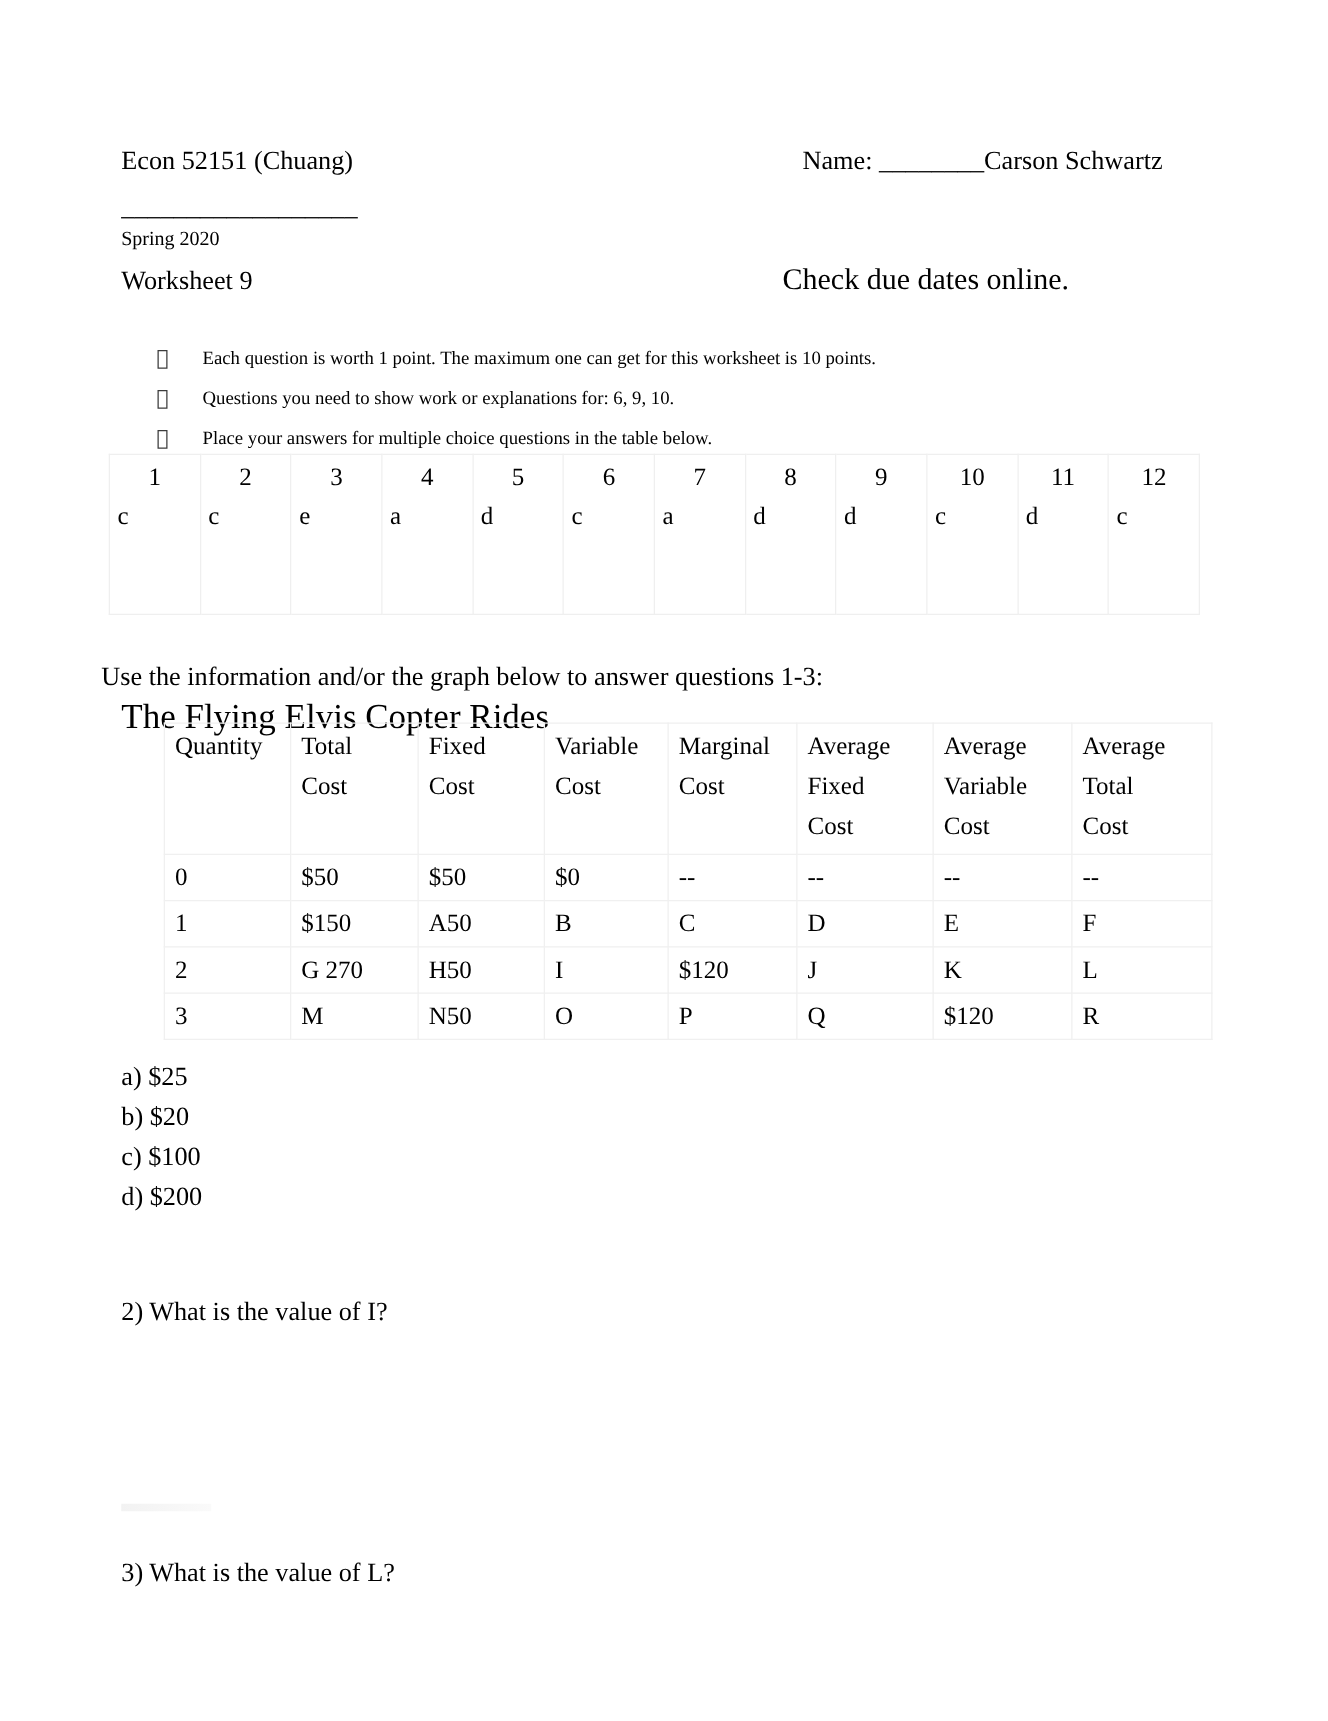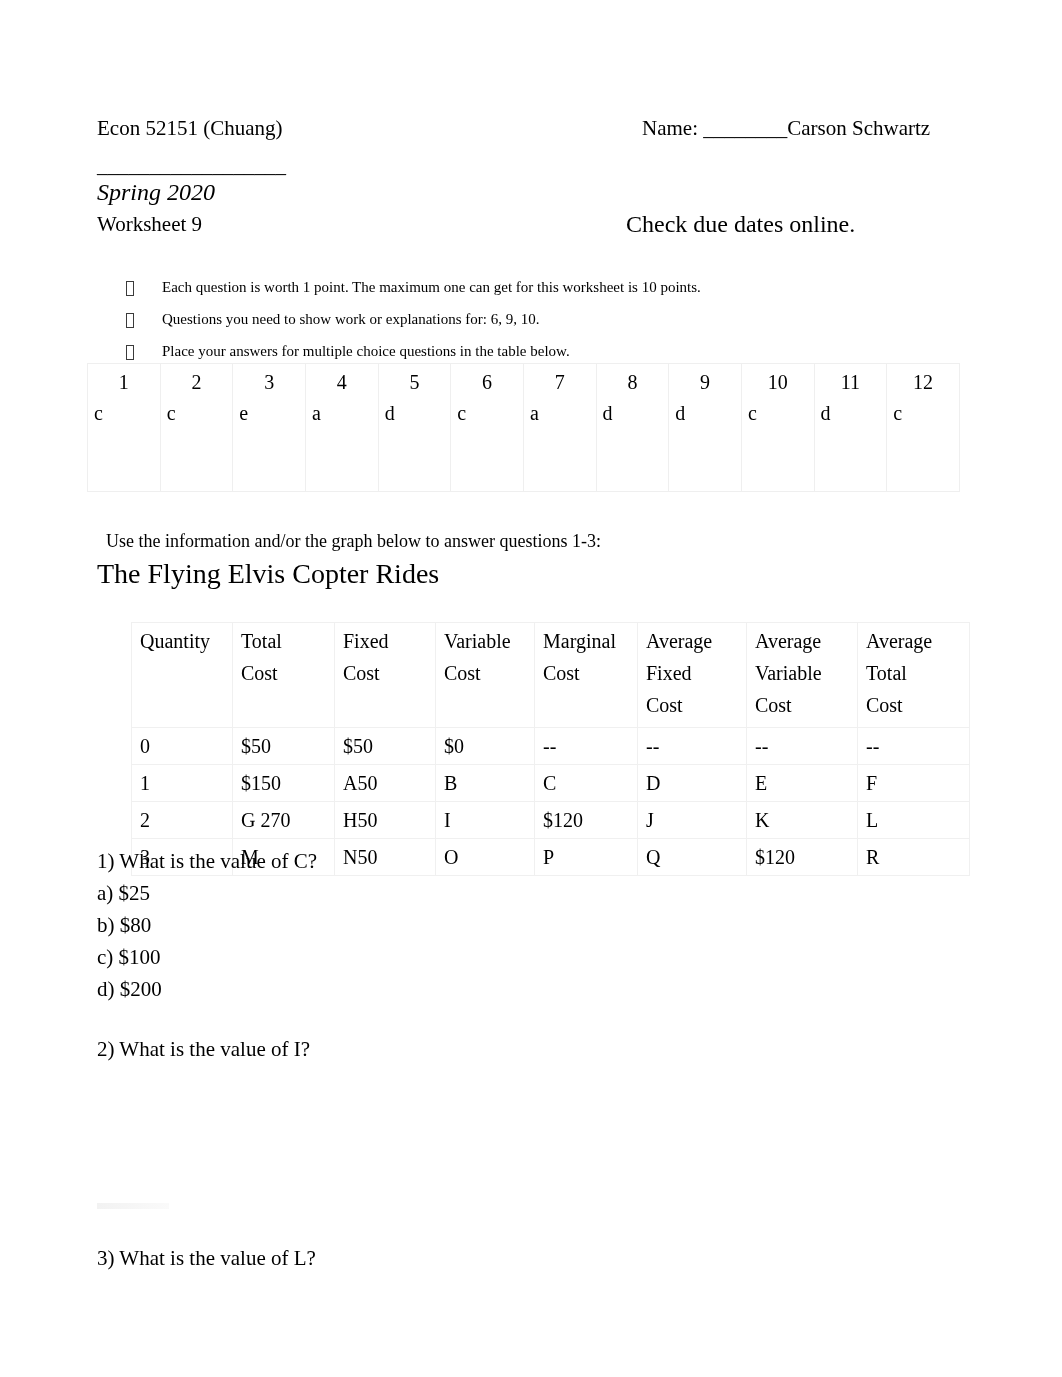--- a/index.html
+++ b/index.html
@@ -48,24 +48,23 @@
     top: 150px;
     font-size: 21px;
     line-height: 30px;
     letter-spacing: 0px;
     white-space: pre;
   }
   .spring-line {
     position: absolute;
     left: 97px;
     top: 177px;
-    font-size: 24px;
-    line-height: 30px;
-    white-space: pre;
-    font-style: italic;
+    font-size: 16px;
+    line-height: 30px;
+    white-space: pre;
   }
   .worksheet-line {
     position: absolute;
     left: 97px;
     top: 209px;
     font-size: 21px;
     line-height: 30px;
     white-space: pre;
     text-align: center;
   }
@@ -135,23 +134,23 @@
   .ans-let {
     display: block;
     text-align: left;
     line-height: 31px;
     padding-left: 6px;
   }
 
   
   .prompt-use {
     position: absolute;
-    left: 106px;
+    left: 81px;
     top: 526px;
-    font-size: 18px;
+    font-size: 21px;
     line-height: 31px;
     white-space: pre;
   }
   .prompt-title {
     position: absolute;
     left: 97px;
     top: 558px;
     font-size: 28px;
     line-height: 31px;
     white-space: pre;
@@ -159,21 +158,20 @@
 
   
   .cost-table {
     position: absolute;
     left: 131px;
     top: 578px;
     width: 766px;
     border-collapse: collapse;
     table-layout: fixed;
     font-size: 20px;
-    margin-top: 44px;
   }
   .cost-table td {
     border: 1px solid #f0f0f0;
     padding: 2px 0 2px 8px;
     vertical-align: top;
     line-height: 32px;
     white-space: pre-line;
   }
   .cost-table .hdr td { height: 100px; }
   .cost-table .drow td { height: 32px; line-height: 32px; }
@@ -350,23 +348,22 @@
       <td class="c3">O</td>
       <td class="c4">P</td>
       <td class="c5">Q</td>
       <td class="c6">$120</td>
       <td class="c7">R</td>
     </tr>
   </tbody>
     </table>
 
   <div class="q-block q1">
-    <div class="q-line">1) What is the value of C?</div>
     <div class="q-line">a) $25</div>
-    <div class="q-line">b) $80</div>
+    <div class="q-line">b) $20</div>
     <div class="q-line">c) $100</div>
     <div class="q-line">d) $200</div>
   </div>
 
   <div class="q-block q2">
     <div class="q-line">2) What is the value of I?</div>
   </div>
 
   <div class="artifact"></div>
 

